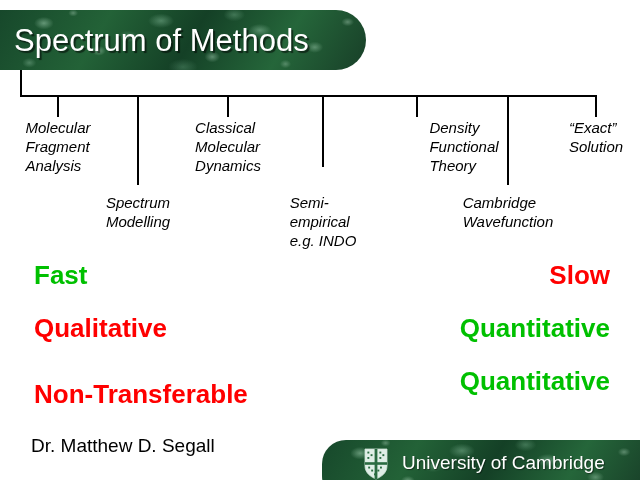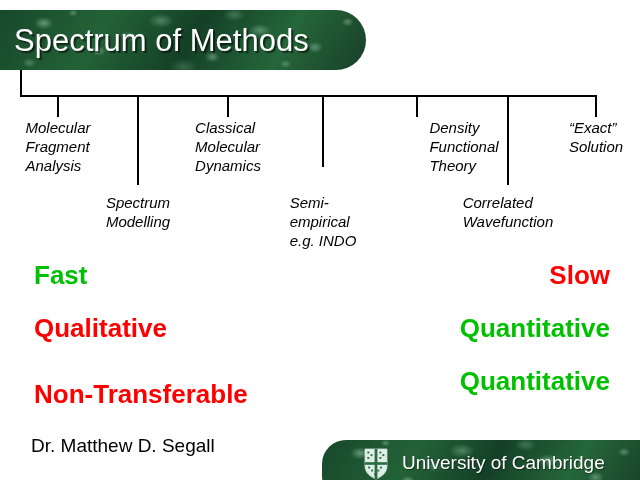--- a/index.html
+++ b/index.html
@@ -169,21 +169,21 @@
         <div>Semi-</div>
         <div>empirical</div>
         <div>e.g. INDO</div>
       </div>
       <div class="node-label" style="left: 417px; top: 118px; margin-left: 47px;">
         <div>Density</div>
         <div>Functional</div>
         <div>Theory</div>
       </div>
       <div class="node-label" style="left: 508px; top: 193px;">
-        <div>Correlated</div>
+        <div>Cambridge</div>
         <div>Wavefunction</div>
       </div>
       <div class="node-label" style="left: 596px; top: 118px;">
         <div>“Exact”</div>
         <div>Solution</div>
       </div>
     </div>
 
   <div id="comparison-layer">
       <div class="cmp-row cmp-left" style="top: 262px; color: rgb(0, 192, 0);">Fast</div>

